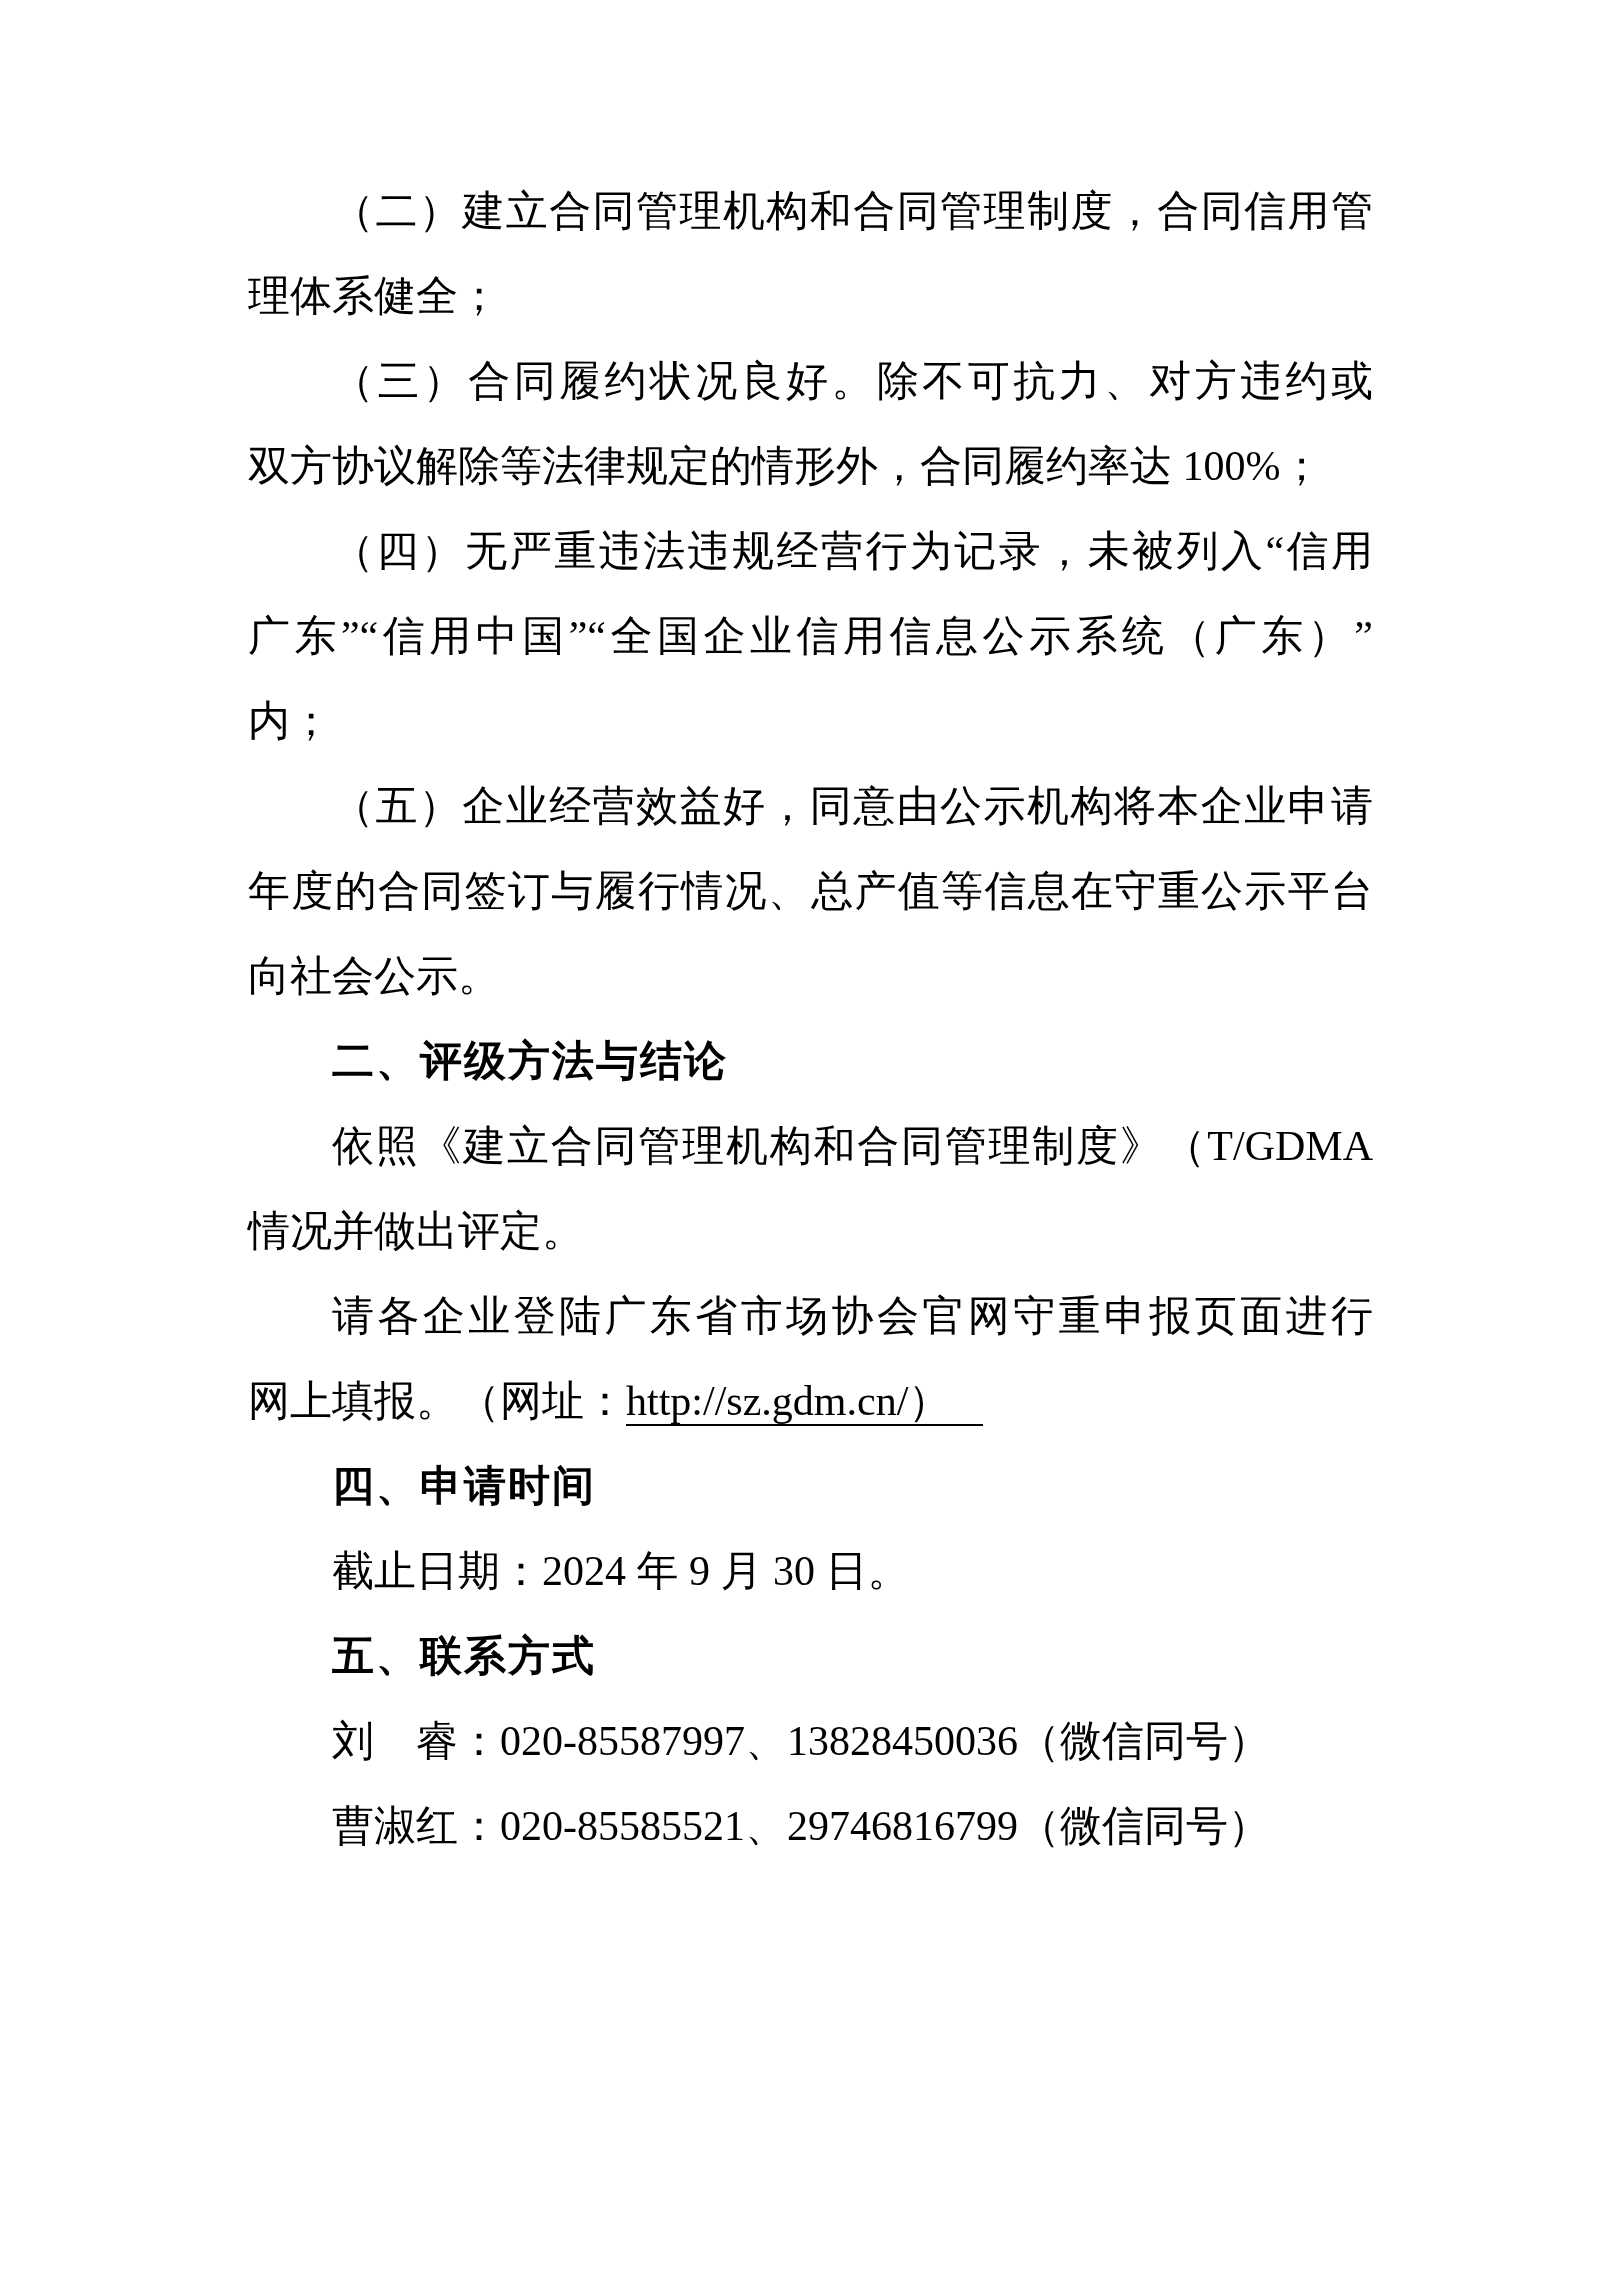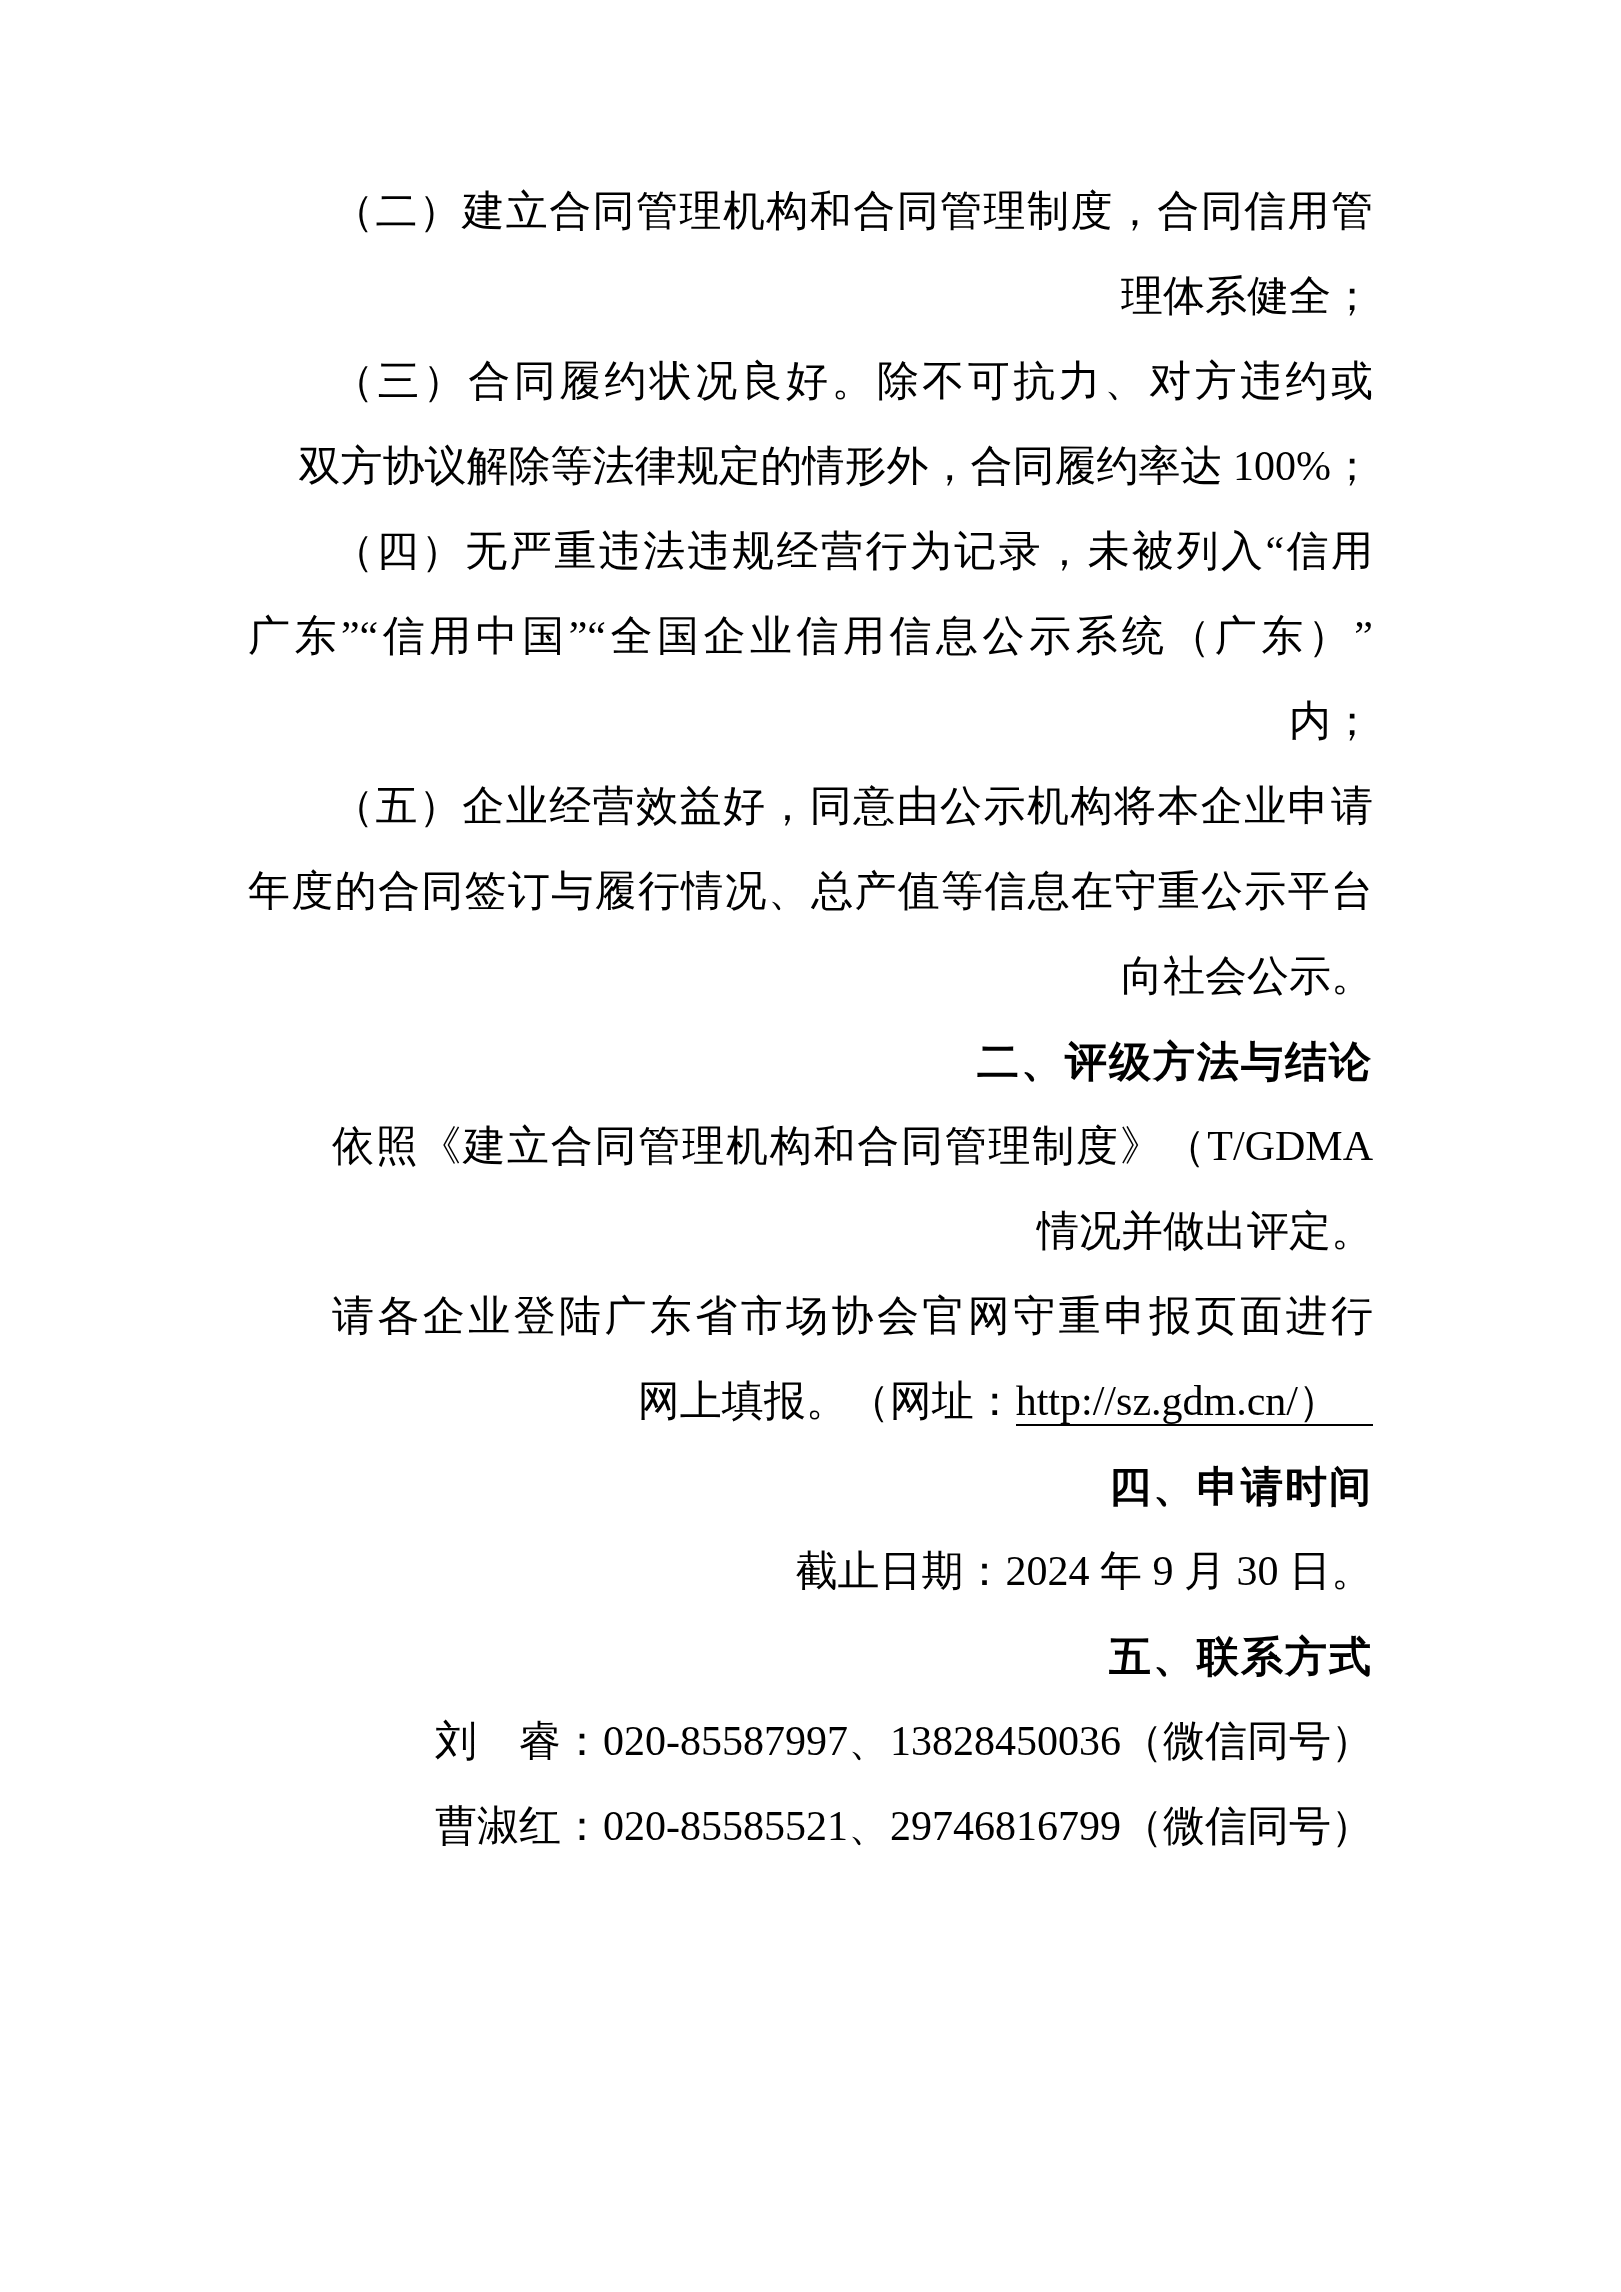--- a/index.html
+++ b/index.html
@@ -20,35 +20,35 @@
     position: absolute;
     left: 248px;
     top: 169px;
     width: 1125px;
   }
   .line {
     font-size: 42px;
     line-height: 85px;
     height: 85px;
     color: #000000;
-    text-align: right;
+    text-align: left;
     white-space: nowrap;
   }
   .line.fill {
     white-space: normal;
     text-align: justify;
     text-align-last: justify;
     text-justify: inter-character;
   }
   .line.indent {
     text-indent: 84px;
   }
   .line.heading {
     font-weight: bold;
-    font-family: Liberation Sans, sans-serif;
+    font-family: Liberation Serif, serif;
     letter-spacing: 2px;
   }
   .url-underline {
     text-decoration: none;
     border-bottom: 2.9px solid #000000;
     padding-right: 33px;
   }
 </style>
 </head>
 <body>

